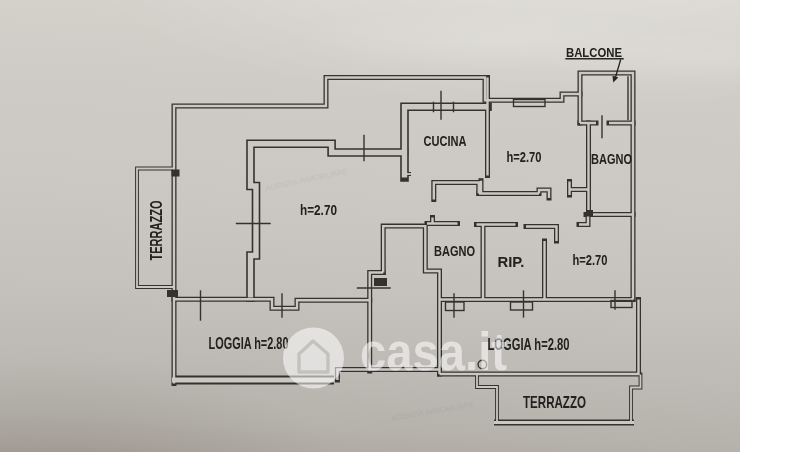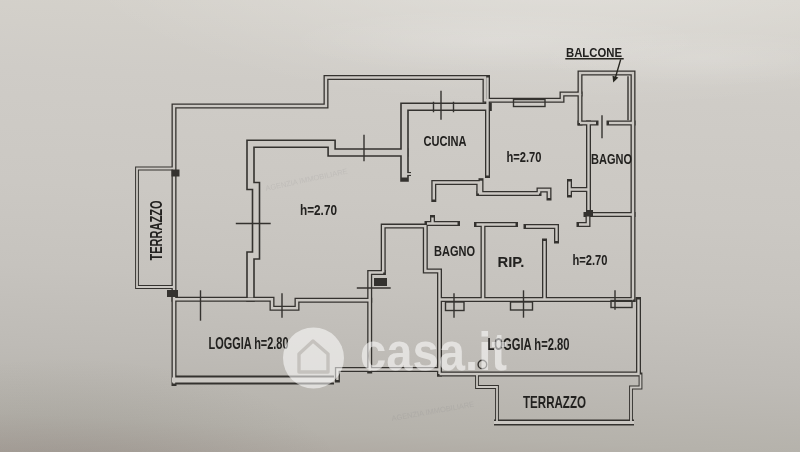--- a/index.html
+++ b/index.html
@@ -1,17 +1,17 @@
 <!DOCTYPE html>
 <html><head>
 <meta charset="utf-8">
 <style>
   html,body{margin:0;padding:0;}
   body{width:800px;height:452px;overflow:hidden;font-family:"Liberation Sans",sans-serif;}
-  .stage{position:relative;width:800px;height:452px;
+  .stage{position:relative;width:740px;height:452px;
     background:linear-gradient(183deg,#d6d3cc 0%,#cfccc7 22%,#cbc8c3 45%,#c6c3be 62%,#bebbb6 78%,#b5b2ab 92%,#aca59e 100%);}
   .vig{position:absolute;left:0;top:0;width:800px;height:452px;
     background:radial-gradient(ellipse 480px 240px at 8% 112%, rgba(55,50,45,0.15), rgba(55,50,45,0) 62%),
                radial-gradient(ellipse 760px 240px at 72% -12%, rgba(255,255,255,0.32), rgba(255,255,255,0) 68%),
                radial-gradient(ellipse 300px 46px at 62% 9%, rgba(255,255,255,0.14), rgba(255,255,255,0) 70%),
                radial-gradient(ellipse 240px 40px at 88% 13%, rgba(255,255,255,0.12), rgba(255,255,255,0) 70%);}
 </style>
 </head>
 <body>
 <div class="stage">

